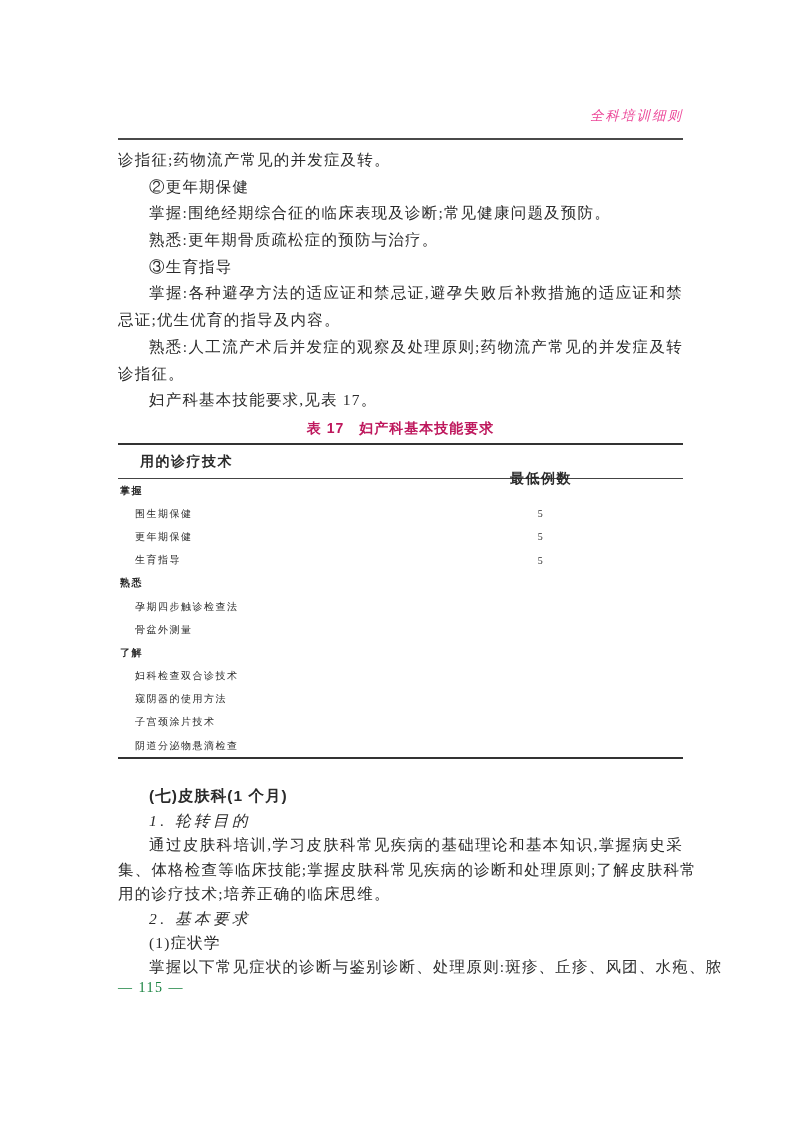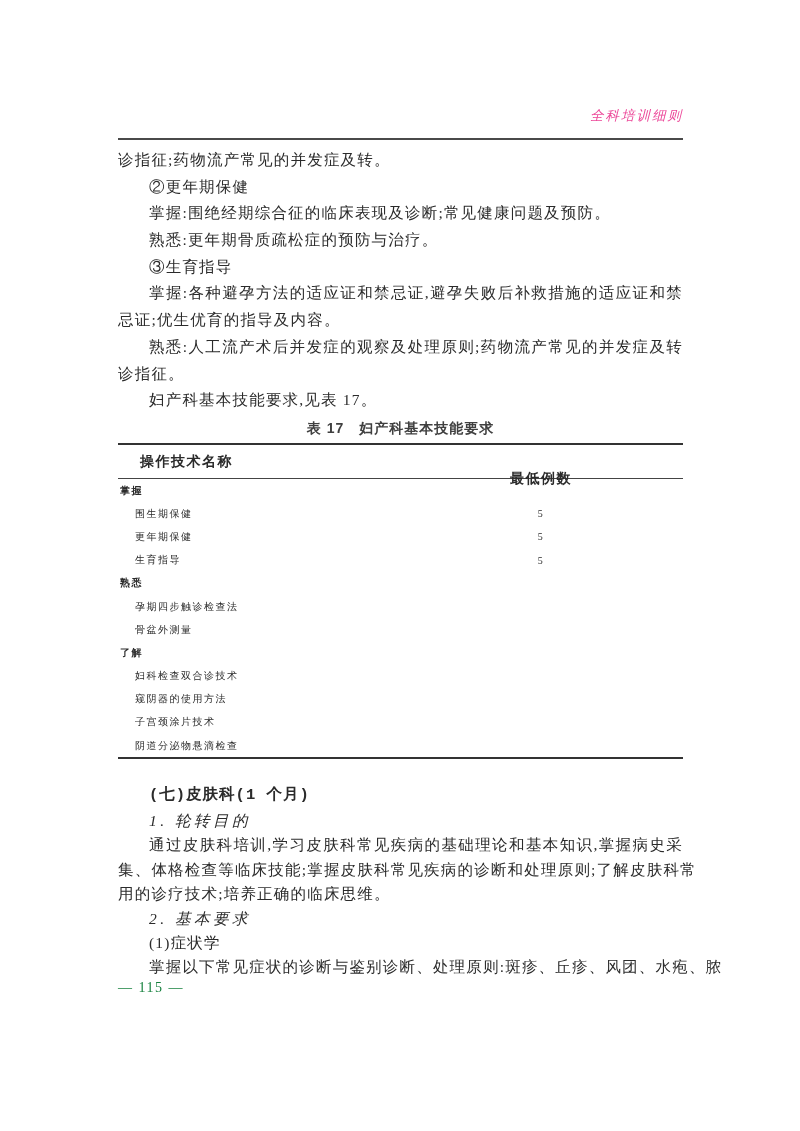--- a/index.html
+++ b/index.html
@@ -61,21 +61,21 @@
   .table-caption {
     position: absolute;
     left: 118px;
     top: 420px;
     width: 565px;
     text-align: center;
     font-family: "Liberation Sans", "DejaVu Sans", sans-serif;
     font-weight: 700;
     font-size: 14px;
     letter-spacing: 1px;
-    color: #404040;
+    color: #be185d;
   }
   .skills-table {
     position: absolute;
     left: 118px;
     top: 443px;
     width: 565px;
     border-top: 2.5px solid #333333;
     border-bottom: 2px solid #333333;
     box-sizing: border-box;
   }
@@ -112,21 +112,21 @@
   .section-block {
     position: absolute;
     left: 118px;
     top: 782px;
     width: 565px;
   }
   .sec-heading {
     height: 27px;
     line-height: 27px;
     text-indent: 2em;
-    font-family: Liberation Mono, monospace;
+    font-family: Liberation Sans, sans-serif;
     font-weight: 700;
     font-size: 15.5px;
     letter-spacing: 1px;
     white-space: nowrap;
   }
   .sline {
     height: 24.4px;
     line-height: 24.4px;
     font-size: 15.5px;
     letter-spacing: 1.2px;
@@ -165,21 +165,21 @@
     <div class="bline">忌证;优生优育的指导及内容。</div>
     <div class="bline indent fill">熟悉:人工流产术后并发症的观察及处理原则;药物流产常见的并发症及转</div>
     <div class="bline">诊指征。</div>
     <div class="bline indent">妇产科基本技能要求,见表 17。</div>
   </div>
 
   <div class="table-caption">表 17　妇产科基本技能要求</div>
 
   <div class="skills-table">
     <div class="thead-row">
-      <div class="th-name">操作技术名称</div>
+      <div class="th-name">用的诊疗技术</div>
       <div class="th-cases">最低例数</div>
     </div>
     <div class="trow group">
       <div class="cell-name">掌握</div>
       <div class="cell-cases"></div>
     </div>
     <div class="trow">
       <div class="cell-name">围生期保健</div>
       <div class="cell-cases">5</div>
     </div>

